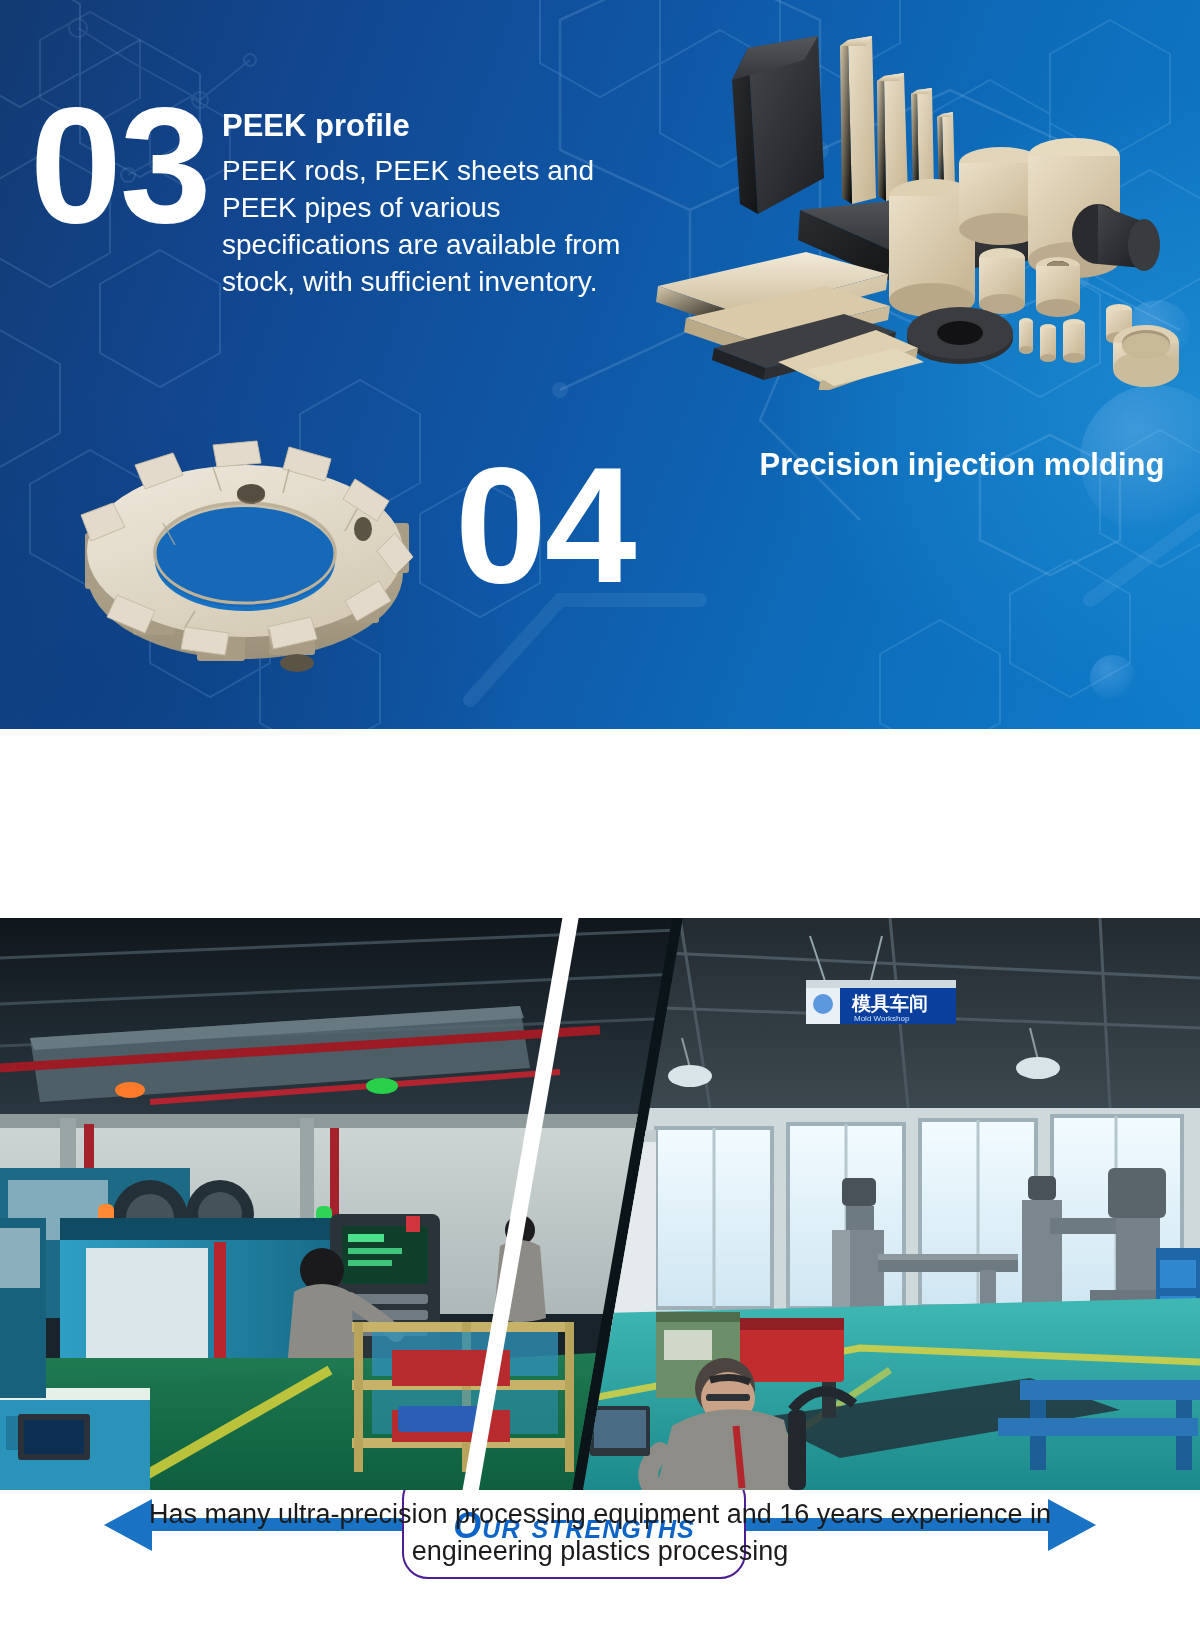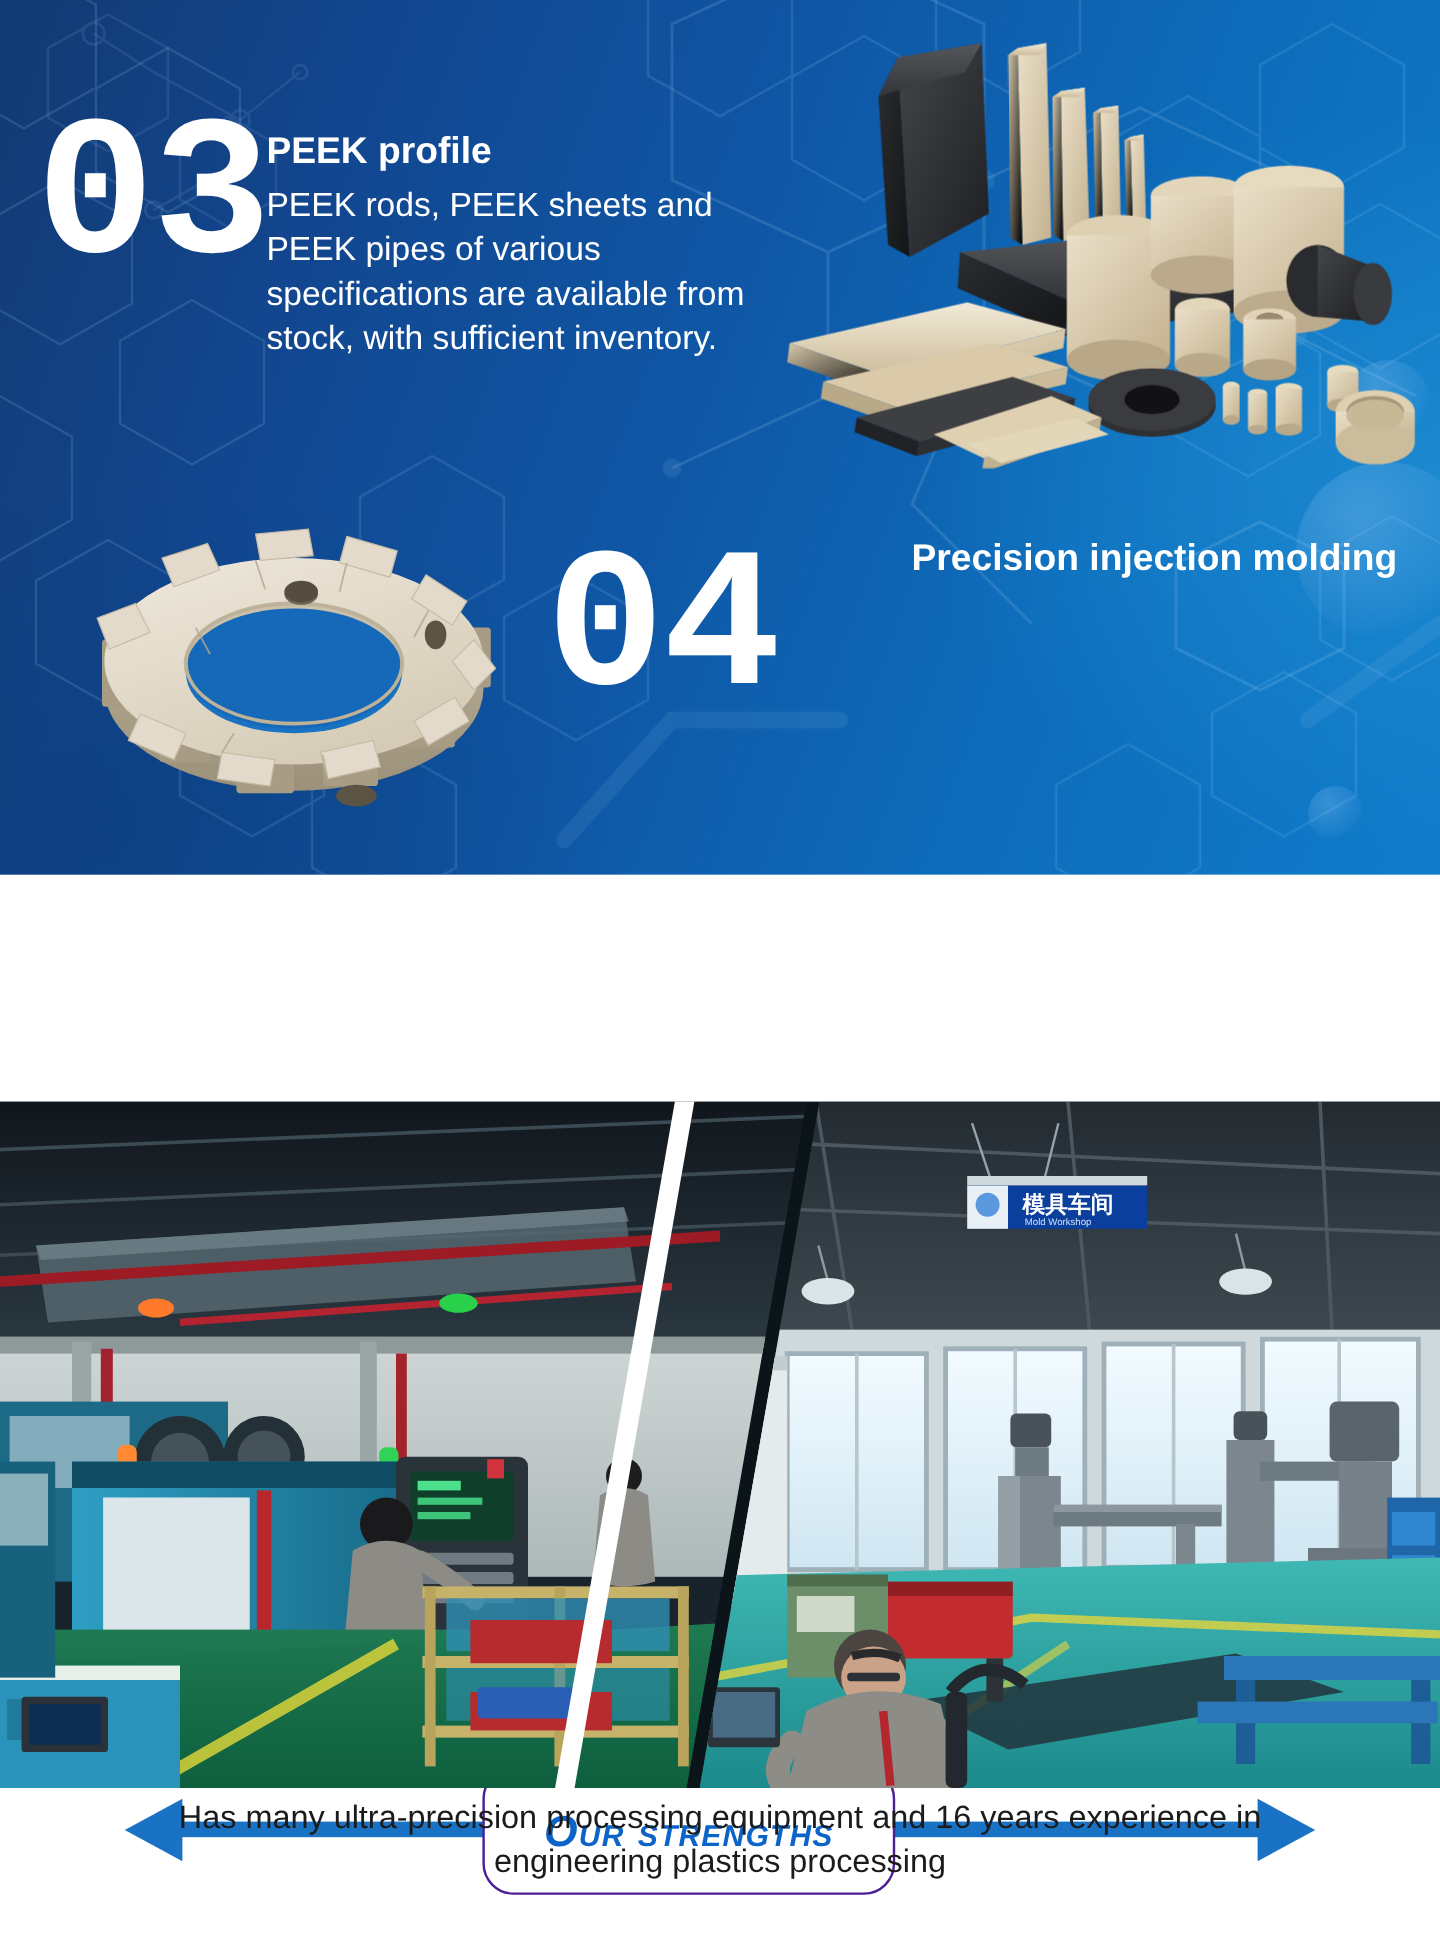--- a/index.html
+++ b/index.html
@@ -23,21 +23,21 @@
     background:radial-gradient(circle at 35% 30%, rgba(150,200,245,.30), rgba(120,180,235,.10) 60%, rgba(120,180,235,0) 72%);
   }
   .gc1{ width:150px; height:150px; right:-30px; top:385px; }
   .gc2{ width:70px;  height:70px;  right:8px;  top:300px; }
   .gc3{ width:46px;  height:46px;  left:1090px; top:655px; }
 
   
   .item-03{ position:absolute; left:0; top:82px; width:640px; height:270px; }
   .num{
     color:#ffffff; font-weight:bold; line-height:.92; letter-spacing:-2px;
-    font-family:Liberation Mono, monospace;
+    font-family:Liberation Sans, sans-serif;
   }
   .num-03{ position:absolute; left:30px; top:8px; font-size:165px; }
   .txt-03{ position:absolute; left:222px; top:0; width:420px;margin-top:27px; }
   .h-title{
     color:#ffffff; font-size:31px; font-weight:bold; line-height:1.1;
     margin-bottom:10px; white-space:nowrap;
   }
   .h-body{ color:#ffffff; font-size:28px; line-height:1.32; }
 
   .item-04{ position:absolute; left:0; top:440px; width:1010px; height:240px;text-align:center; }

